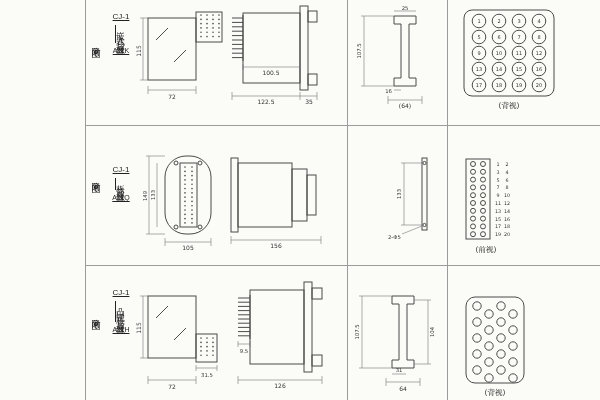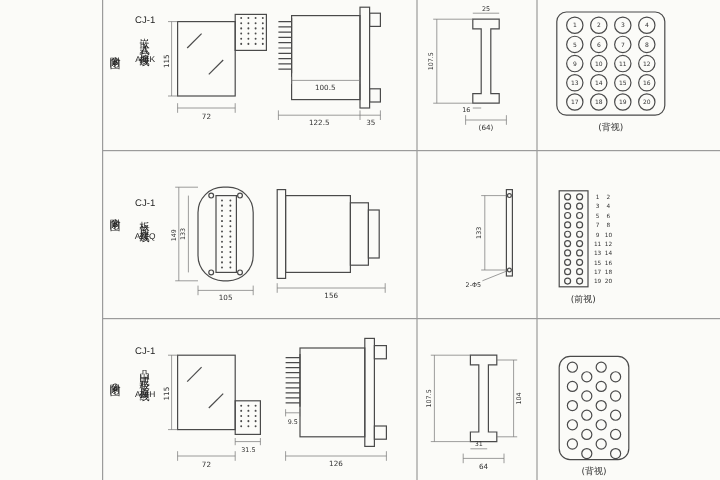--- a/index.html
+++ b/index.html
@@ -3,21 +3,21 @@
 <meta charset="utf-8">
 <style>
   * { margin:0; padding:0; box-sizing:border-box; }
   html,body { font-family:"Liberation Sans", sans-serif; background:#ddd; }
   #stage { position:relative; width:600px; height:400px; background:#fbfbf8; overflow:hidden; }
   .vline { position:absolute; top:0; width:1px; height:400px; background:#9b9b9b; }
   .hline { position:absolute; left:85px; width:515px; height:1px; background:#9b9b9b; }
   .figlabel { position:absolute; left:87px; width:15px; writing-mode:vertical-rl; text-orientation:upright;
               font-size:9px; color:#222; letter-spacing:3px; }
   .typeblock { position:absolute; left:103px; width:36px; display:flex; flex-direction:column;
-               align-items:center; color:#222; }
+               align-items:center; color:#222;text-decoration:underline; }
   .series { font-size:8px; }
   .mount { writing-mode:vertical-rl; text-orientation:upright; font-size:8.5px; letter-spacing:3px; margin:4px 0; }
   .code { font-size:7px; }
   svg { position:absolute; overflow:visible; }
   svg text { font-family:"DejaVu Sans", sans-serif; fill:#333; }
   .draw { stroke:#4a4a4a; fill:none; stroke-width:1; }
   .dim  { stroke:#777; fill:none; stroke-width:0.6; }
   .dots { stroke:#4a4a4a; stroke-width:1.6; stroke-dasharray:0.1 4.2; stroke-linecap:round; fill:none; }
   .dimtxt { font-size:6px; }
   .dimtxt-s { font-size:5.3px; }

